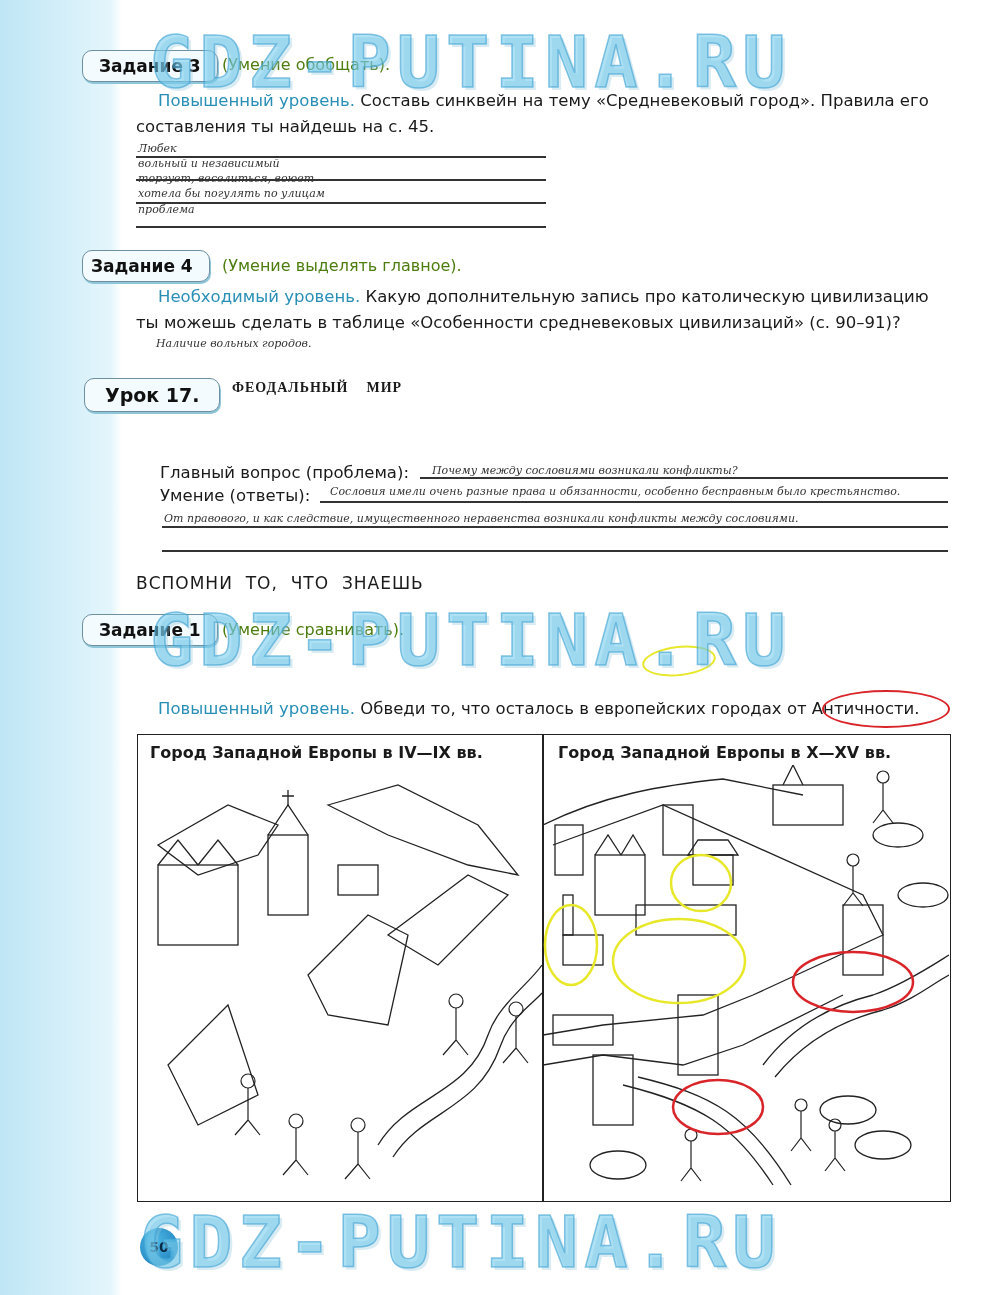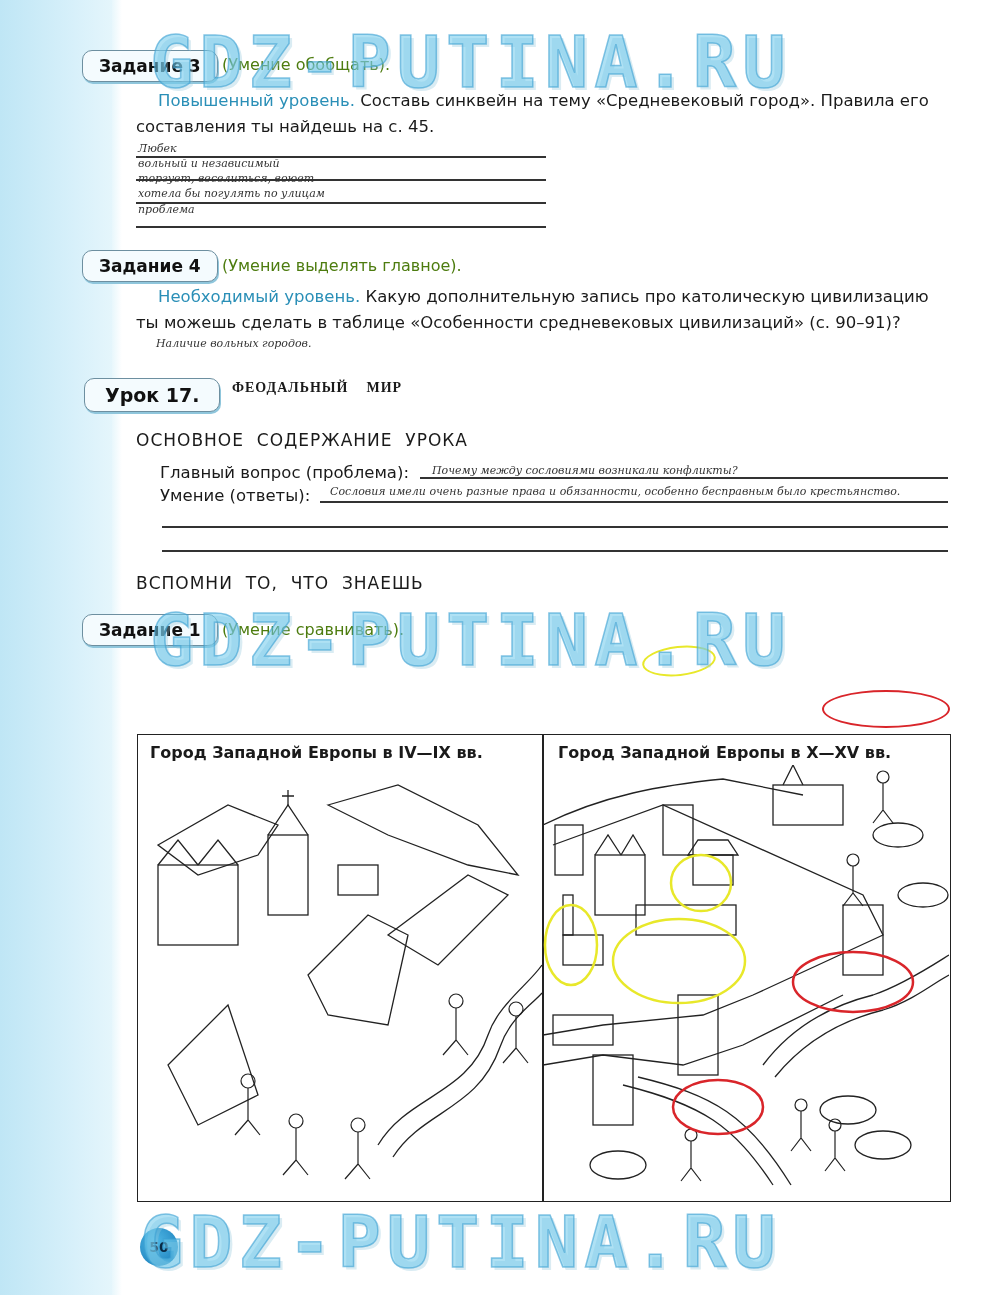--- a/index.html
+++ b/index.html
@@ -39,45 +39,48 @@
   <div class="hand" style="left:138px;top:142px;">Любек</div>
   <div class="rule" style="left:136px;top:156px;width:410px;"></div>
   <div class="hand" style="left:138px;top:157px;">вольный и независимый</div>
   <div class="hand" style="left:138px;top:172px;">торгует, веселиться, воюет</div>
   <div class="rule" style="left:136px;top:179px;width:410px;"></div>
   <div class="hand" style="left:138px;top:187px;">хотела бы погулять по улицам</div>
   <div class="rule" style="left:136px;top:202px;width:410px;"></div>
   <div class="hand" style="left:138px;top:203px;">проблема</div>
   <div class="rule" style="left:136px;top:226px;width:410px;"></div>
 
-  <div class="task-tab" style="left:82px;top:250px;">Задание 4</div>
+  <div class="task-tab" style="left:82px;top:250px;padding-left:8px;">Задание 4</div>
   <div class="skill" style="left:222px;top:256px;">(Умение выделять главное).</div>
   <div class="para" style="left:136px;top:284px;width:815px;text-indent:22px;">
     <span class="level">Необходимый уровень.</span><span> Какую дополнительную запись про католическую цивилизацию ты можешь сделать в таблице «Особенности средневековых цивилизаций» (с. 90–91)?</span>
   </div>
   <div class="hand" style="left:156px;top:337px;">Наличие вольных городов.</div>
 
   <div class="task-tab" style="left:84px;top:378px;height:32px;font-size:19px;padding:0 20px;">Урок 17.</div>
   <div class="lesson-title" style="left:232px;top:380px;white-space:pre;">ФЕОДАЛЬНЫЙ    МИР</div>
-  <div class="caps" style="left:136px;top:430px;white-space:pre;">ОСНОВНОЕ  СОДЕРЖАНИЕ  УРОКА</div>
 
   <div class="label" style="left:160px;top:463px;">Главный вопрос (проблема):</div>
   <div class="hand" style="left:432px;top:464px;">Почему между сословиями возникали конфликты?</div>
   <div class="rule" style="left:420px;top:477px;width:528px;"></div>
 
   <div class="label" style="left:160px;top:486px;">Умение (ответы):</div>
   <div class="hand" style="left:330px;top:485px;">Сословия имели очень разные права и обязанности, особенно бесправным было крестьянство.</div>
   <div class="rule" style="left:320px;top:501px;width:628px;"></div>
+  <div class="hand" style="left:164px;top:512px;">От правового, и как следствие, имущественного неравенства возникали конфликты между сословиями.</div>
   <div class="rule" style="left:162px;top:526px;width:786px;"></div>
   <div class="rule" style="left:162px;top:550px;width:786px;"></div>
 
   <div class="caps" style="left:136px;top:573px;white-space:pre;">ВСПОМНИ  ТО,  ЧТО  ЗНАЕШЬ</div>
 
   <div class="task-tab" style="left:82px;top:614px;">Задание 1</div>
   <div class="skill" style="left:222px;top:620px;">(Умение сравнивать).</div>
+  <div class="para" style="left:136px;top:696px;width:815px;text-indent:22px;">
+    <span class="level">Повышенный уровень.</span><span> Обведи то, что осталось в европейских городах от Античности.</span>
+  </div>
   <div class="ellipse ell-yellow" style="left:642px;top:646px;width:70px;height:26px;transform:rotate(-6deg);"></div>
   <div class="ellipse ell-red" style="left:822px;top:690px;width:124px;height:34px;"></div>
 
   <div class="figure-frame">
     <div class="figure-divider"></div>
     <div class="fig-caption" style="left:12px;">Город Западной Европы в IV—IX вв.</div>
     <div class="fig-caption" style="left:420px;">Город Западной Европы в X—XV вв.</div>
 
     <svg style="position:absolute;left:0;top:30px;" width="404" height="436">
       <g fill="none" stroke="#222" stroke-width="1.3">

